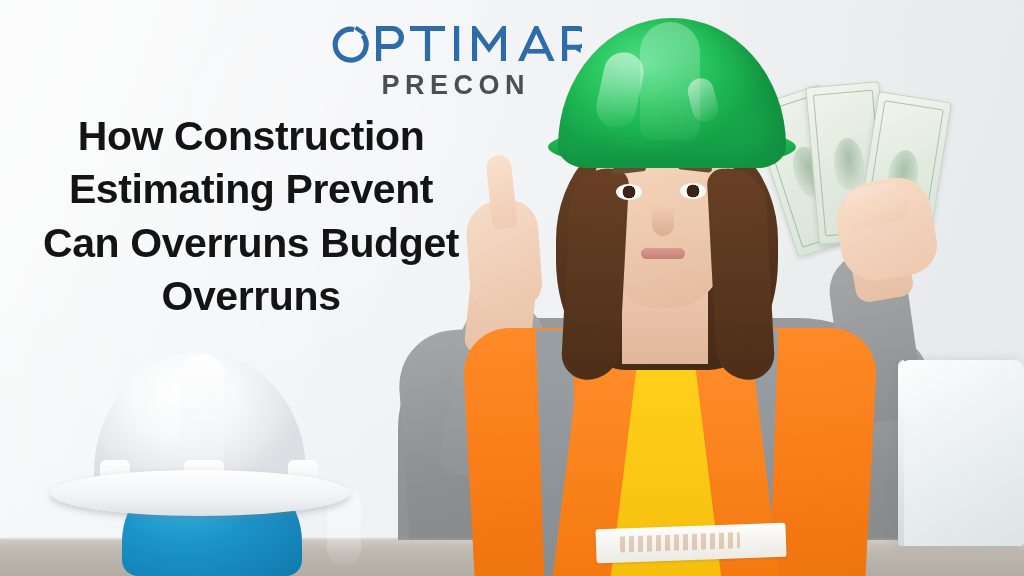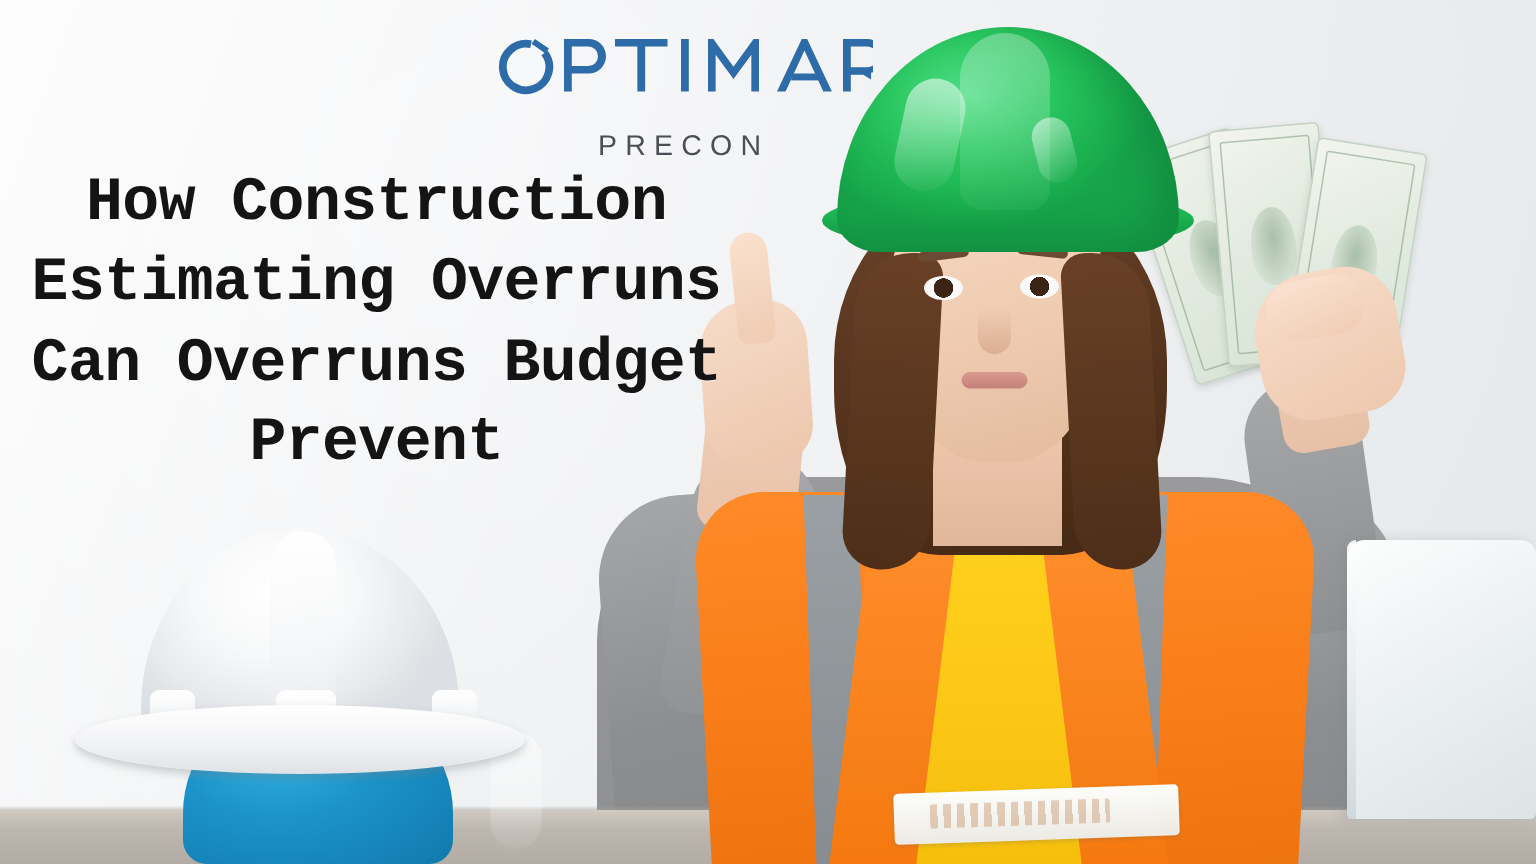--- a/index.html
+++ b/index.html
@@ -52,44 +52,44 @@
     text-align: center;
     user-select: none;
   }
   .logo-word {
     display: block;
     height: 44px;
   }
   .logo-word svg { display: block; margin: 0 auto; }
   .logo-sub {
     display: block;
-    margin-top: 21px;
-    font-size: 19px;
+    margin-top: 4px;
+    font-size: 27px;
     letter-spacing: 5.5px;
-    font-weight: 400;
+    font-weight: 700;
     color: #4b4f55;
     text-indent: 5.5px;
   }
 
   
   .headline {
     position: absolute;
     left: 16px;
     top: 110px;
     width: 470px;
     text-align: center;
     font-size: 41px;
     line-height: 1.30;
     font-weight: 700;
     letter-spacing: -0.4px;
     color: #141414;
     text-shadow: 0 1px 1px rgba(255,255,255,0.65);
     z-index: 30;
   }
-  .headline .ln { display: block; white-space: nowrap; font-family: Liberation Mono, monospace; }
+  .headline .ln { display: block; white-space: nowrap; }
 
   
   .subject { position: absolute; left: 0; top: 0; width: 1024px; height: 576px; }
 
   
   .torso {
     position: absolute;
     left: 398px;
     top: 318px;
     width: 520px;
@@ -627,18 +627,18 @@
 
           <path d="M238 4 h16.3 a11.4 11.4 0 0 1 2.4 22.5 V31 l-5.2 -3.2 H243.2 V39 H238 Z M243.2 9 V22.8 h10.9 a6.9 6.9 0 0 0 0 -13.8 Z"></path>
         </g>
       </svg>
     </span>
     <span class="logo-sub">PRECON</span>
   </div>
 
   <h1 class="headline">
     <span class="ln">How Construction</span>
-    <span class="ln">Estimating Overruns</span>
+    <span class="ln">Estimating Prevent</span>
     <span class="ln">Can Overruns Budget</span>
-    <span class="ln">Prevent</span>
+    <span class="ln">Overruns</span>
   </h1>
 
 </div>
 
 </body></html>

